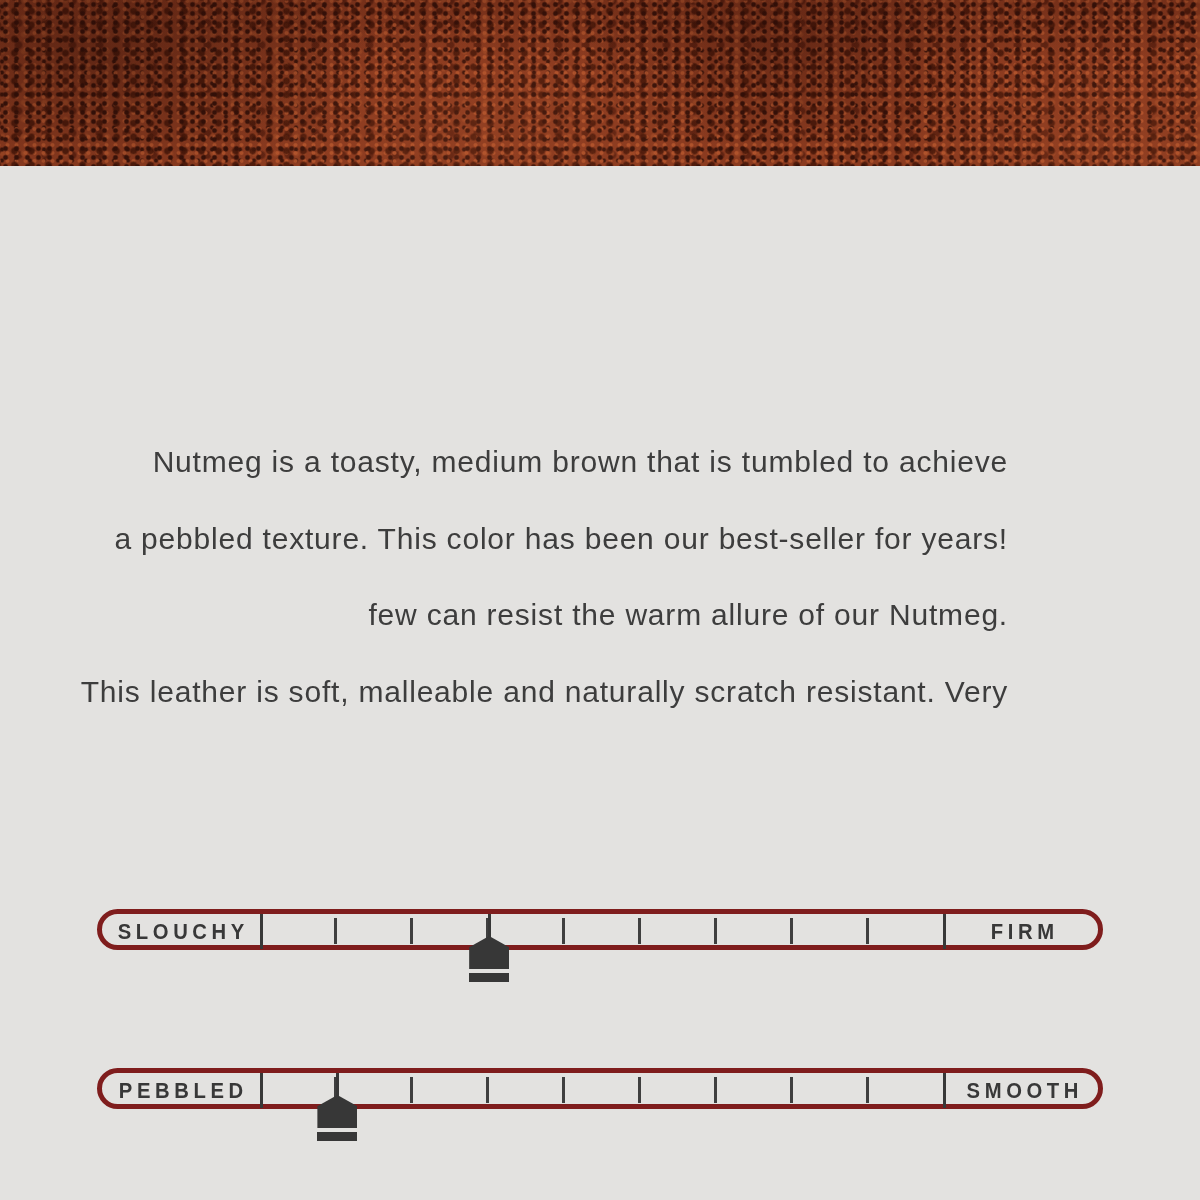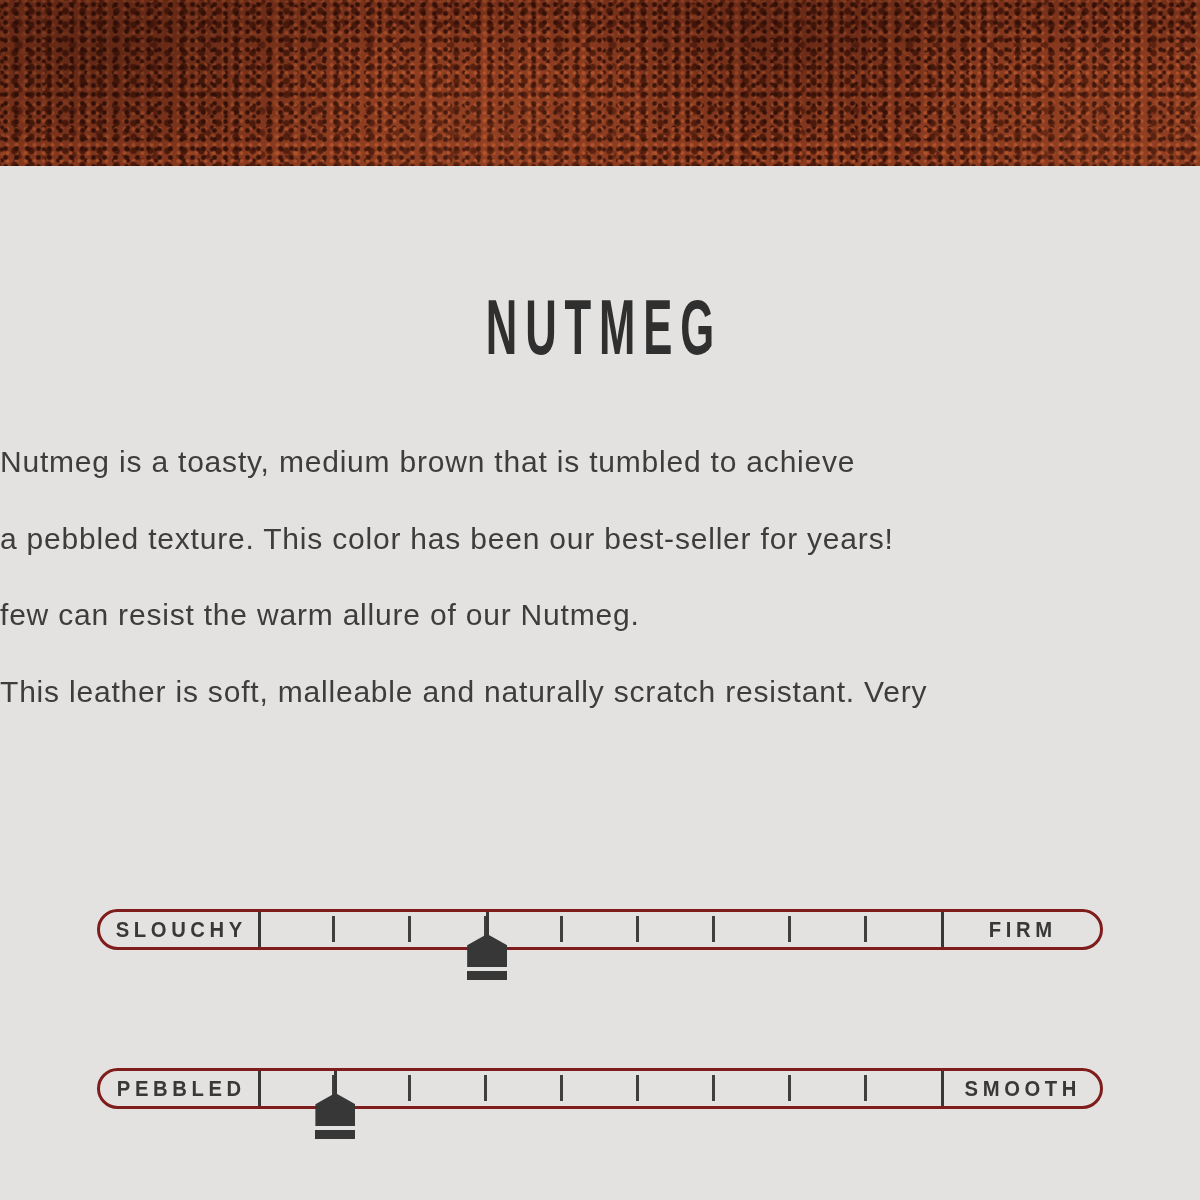--- a/index.html
+++ b/index.html
@@ -40,28 +40,28 @@
   .title-inner {
     display: inline-block;
     font-size: 78px; font-weight: 700; color: #2f2f2f;
     letter-spacing: 14px; text-indent: 14px;
     transform: scaleX(0.56); transform-origin: 50% 50%;
   }
 
   
   .desc {
     position: absolute; left: 0; top: 424px; width: 1008px;
-    text-align: left; color: #3d3d3d;
+    text-align: right; color: #3d3d3d;
     font-size: 30px; line-height: 76.5px; letter-spacing: 0.8px;
   }
 
   
   .slider {
     position: absolute; left: 97px; width: 1006px; height: 41px;
-    border: 3px solid #7f1d1d; border-radius: 21px;
+    border: 5px solid #7f1d1d; border-radius: 21px;
     background: transparent;
   }
   .slider-1 { top: 909px; }
   .slider-2 { top: 1068px; }
 
   .slider .divider {
     position: absolute; top: 0; width: 3px; height: 35px; background: #383838;
   }
   .slider .divider.left  { left: 158px; }
   .slider .divider.right { left: 841px; }
@@ -93,23 +93,20 @@
     position: absolute; left: -20px; top: 59px; width: 40px; height: 9px; background: #373737;
   }
 </style>
 </head>
 <body>
 
 <div class="page">
 
   <div class="leather"></div>
 
-  <div class="title-wrap">
-    <span class="title-inner">NUTMEG</span>
-  </div>
 
   <div class="desc">
     <div class="desc-line">Nutmeg is a toasty, medium brown that is tumbled to achieve</div>
     <div class="desc-line">a pebbled texture. This color has been our best-seller for years!</div>
     <div class="desc-line">few can resist the warm allure of our Nutmeg.</div>
     <div class="desc-line">This leather is soft, malleable and naturally scratch resistant. Very</div>
   </div>
 
   <div class="slider slider-1">
     <span class="slider-label left">SLOUCHY</span>

